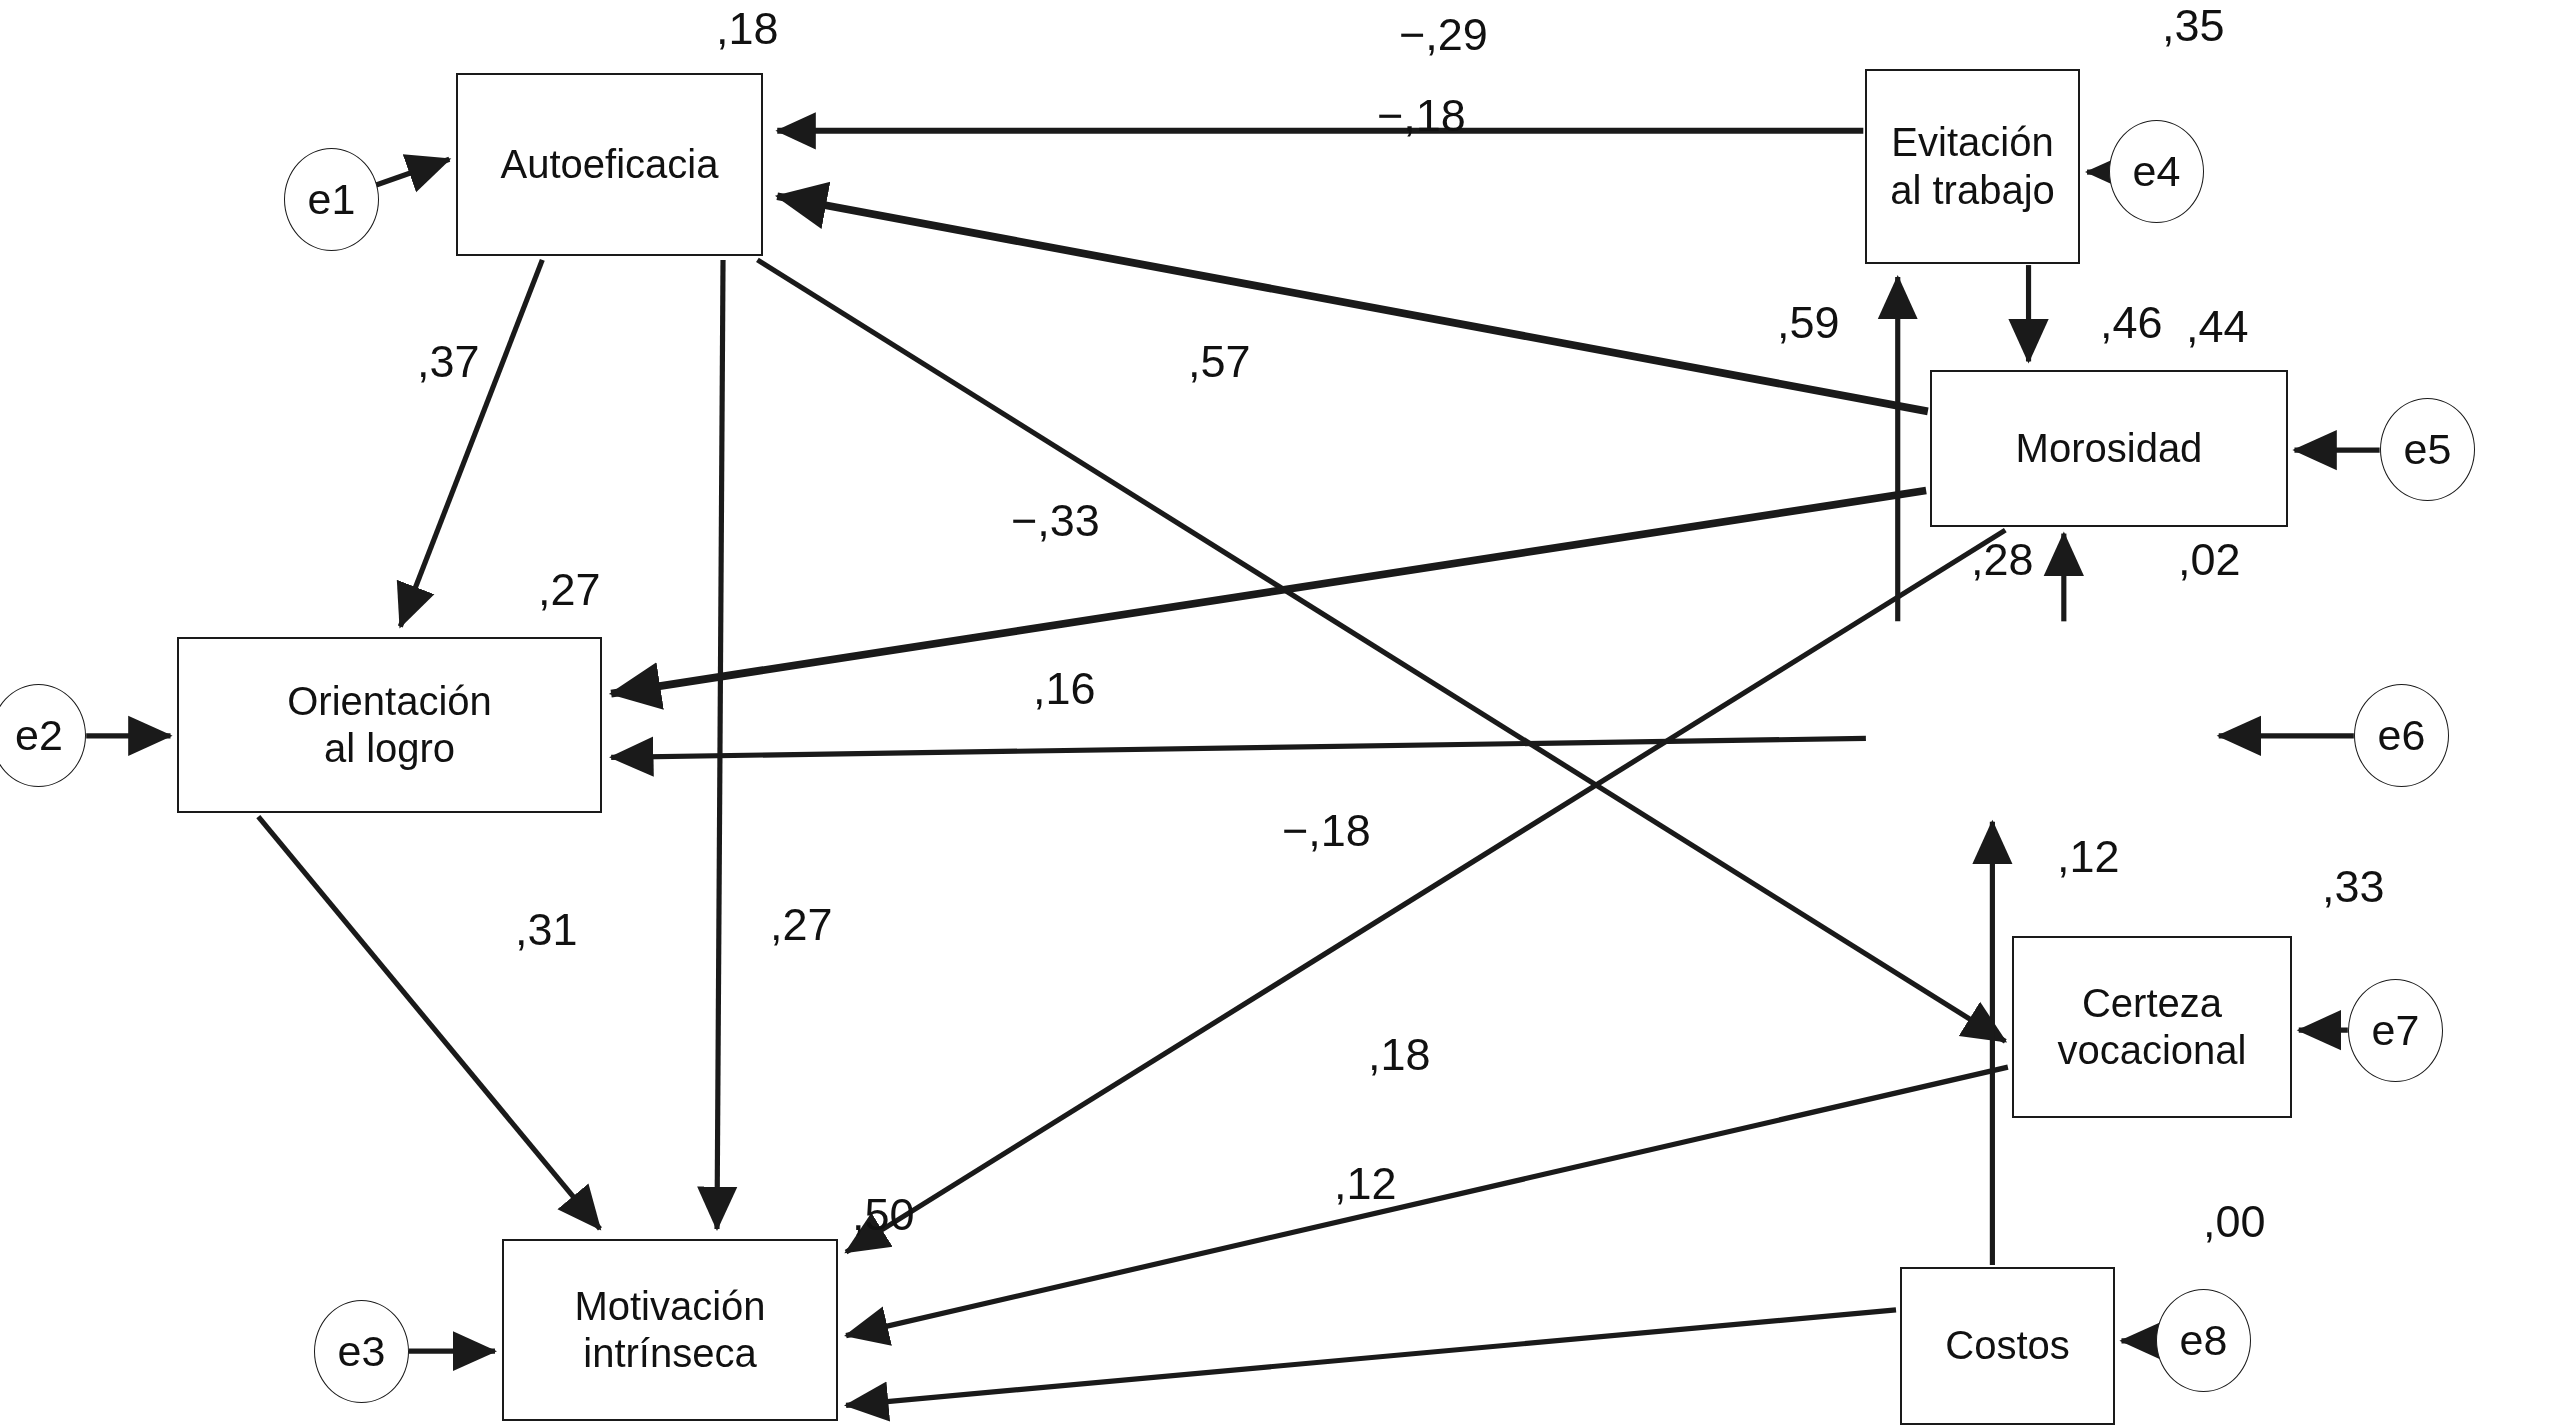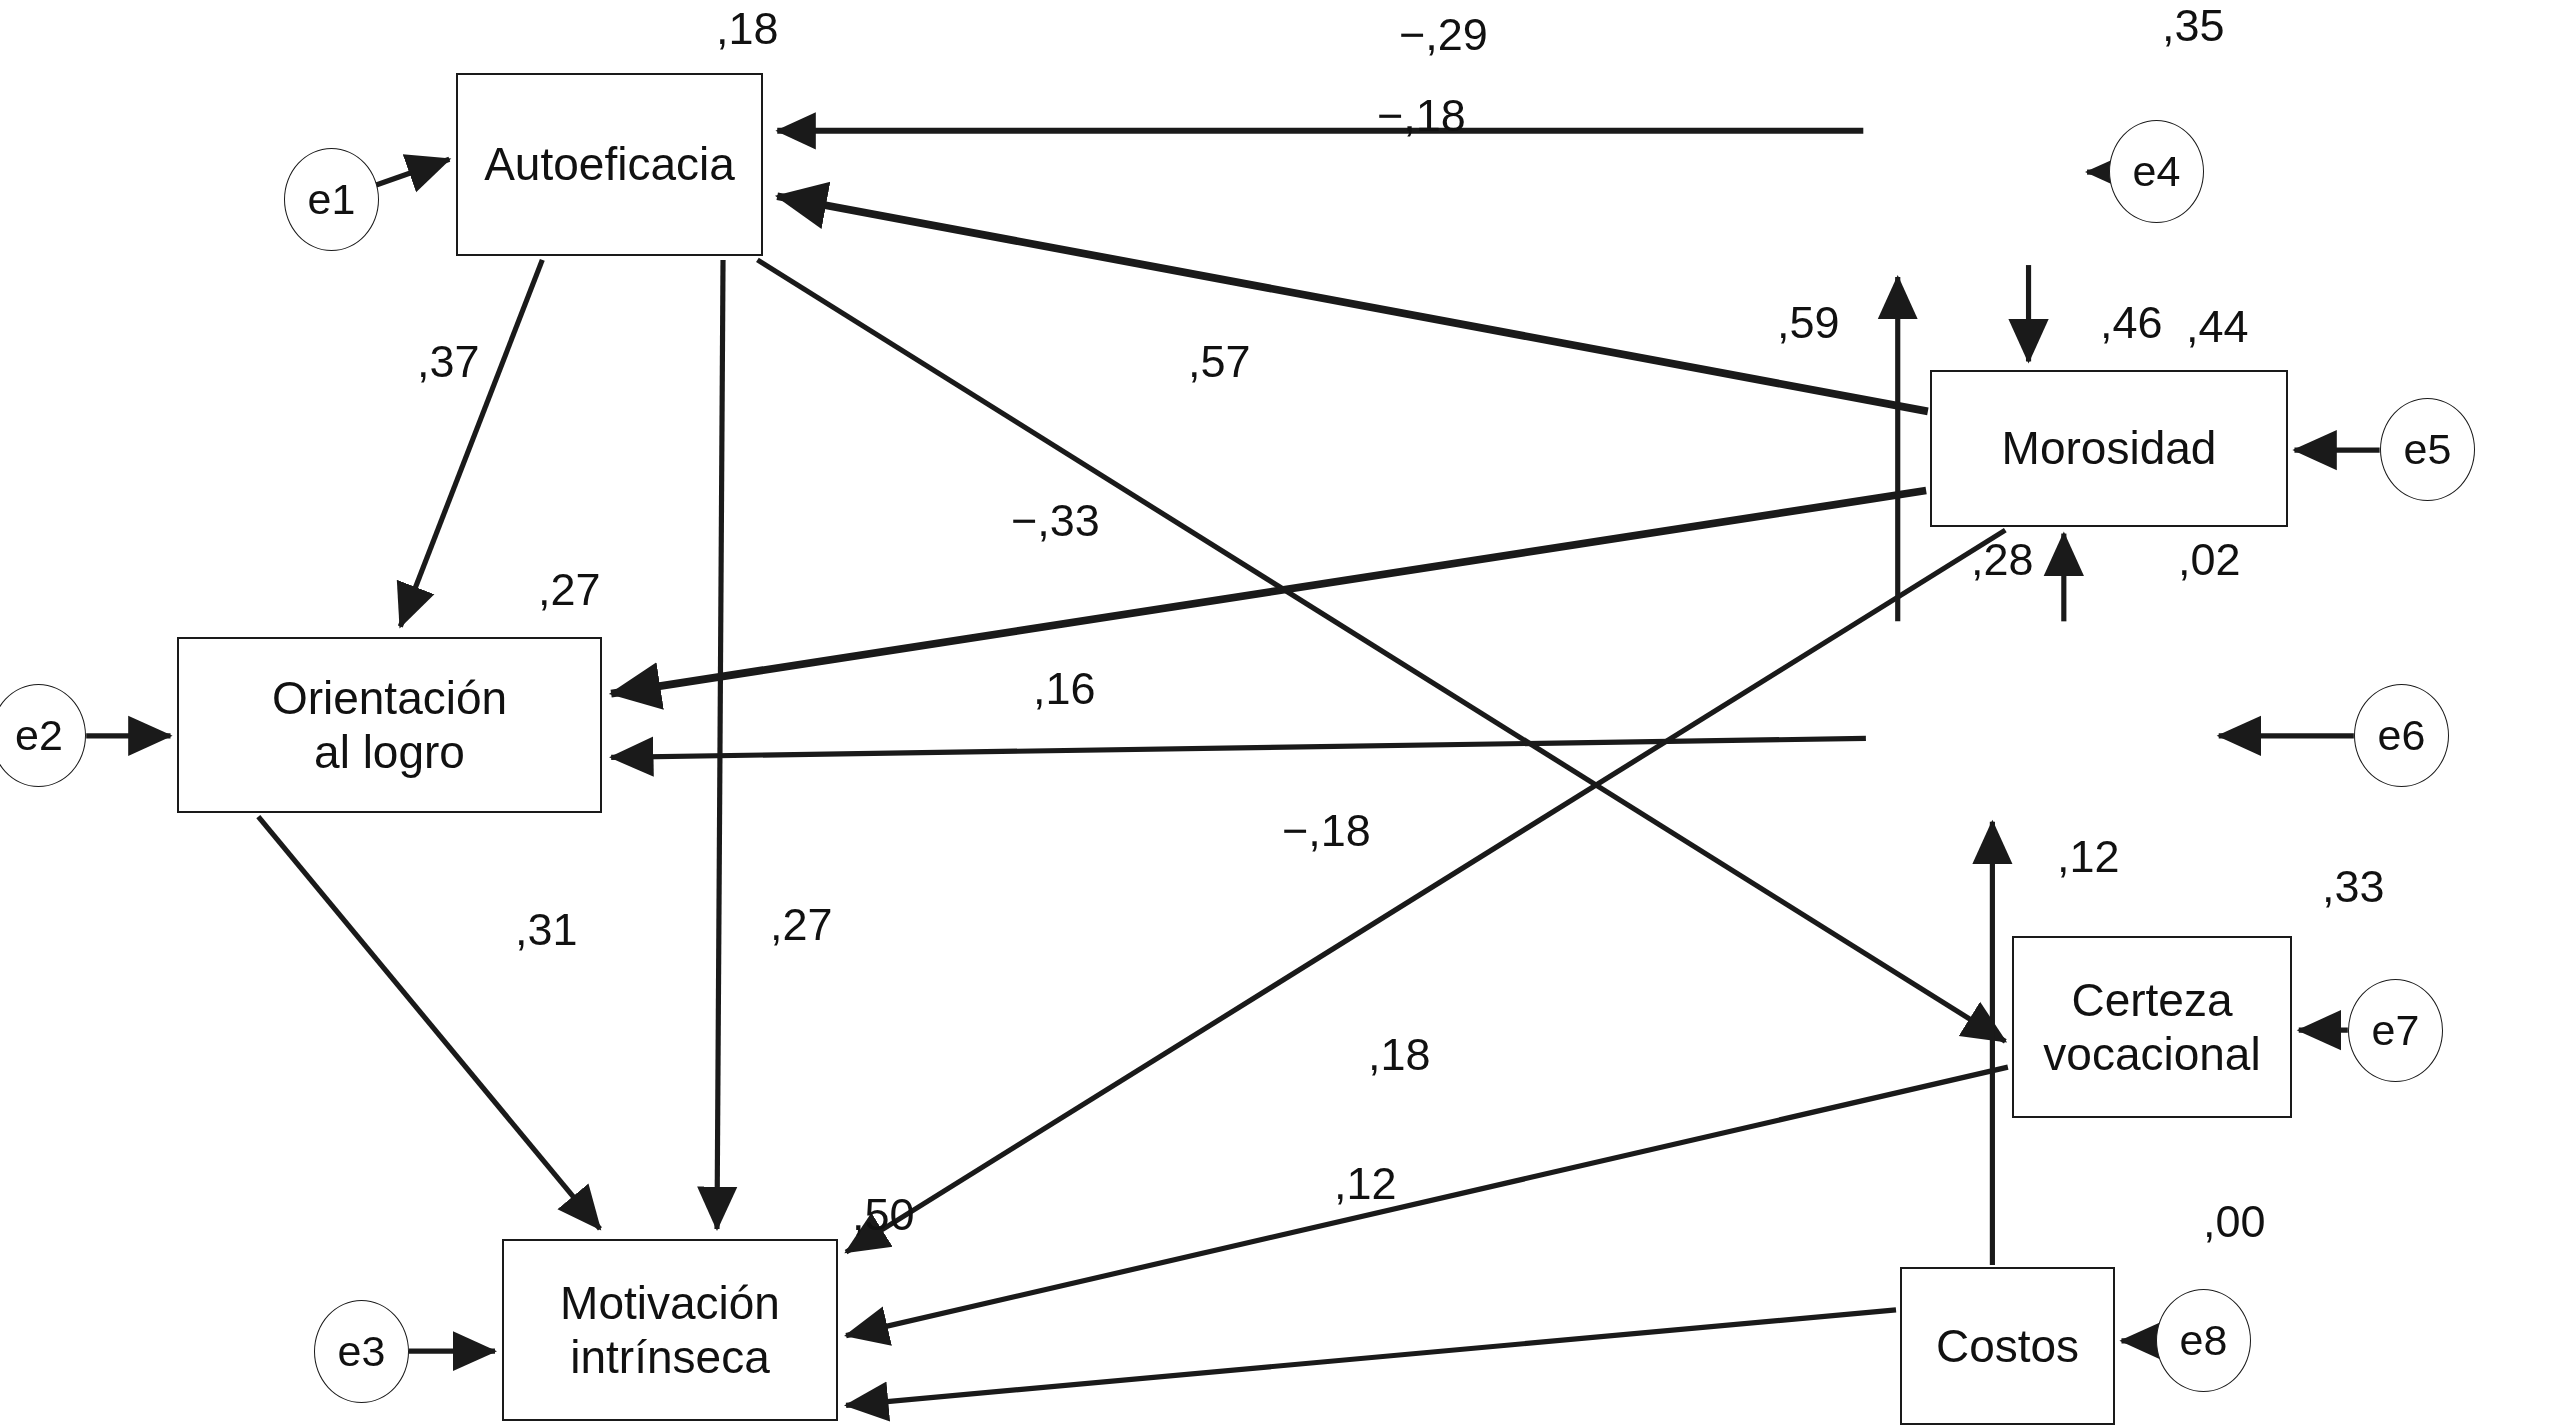--- a/index.html
+++ b/index.html
@@ -28,21 +28,21 @@
     position: absolute;
     box-sizing: border-box;
     border: 2.6px solid #1a1a1a;
     background: #ffffff;
     display: flex;
     align-items: center;
     justify-content: center;
     text-align: center;
     line-height: 1.18;
     color: #111111;
-    font-size: 46px;
+    font-size: 40px;
     white-space: pre-line;
     z-index: 3;
   }
   .err-node {
     position: absolute;
     box-sizing: border-box;
     border: 1.7px solid #1a1a1a;
     border-radius: 50%;
     background: #ffffff;
     display: flex;
@@ -135,20 +135,24 @@
   <div class="node-box" style="left:177px; top:637px; width:425px; height:176px;">
     <span>Orientación
 al logro</span>
   </div>
 
   <div class="node-box" style="left:502px; top:1239px; width:336px; height:182px;">
     <span>Motivación
 intrínseca</span>
   </div>
 
+  <div class="node-box" style="left:1865px; top:69px; width:215px; height:195px;">
+    <span>Evitación
+al trabajo</span>
+  </div>
 
   <div class="node-box" style="left:1930px; top:370px; width:358px; height:157px;">
     <span>Morosidad</span>
   </div>
 
 
   <div class="node-box" style="left:2012px; top:936px; width:280px; height:182px;">
     <span>Certeza
 vocacional</span>
   </div>

